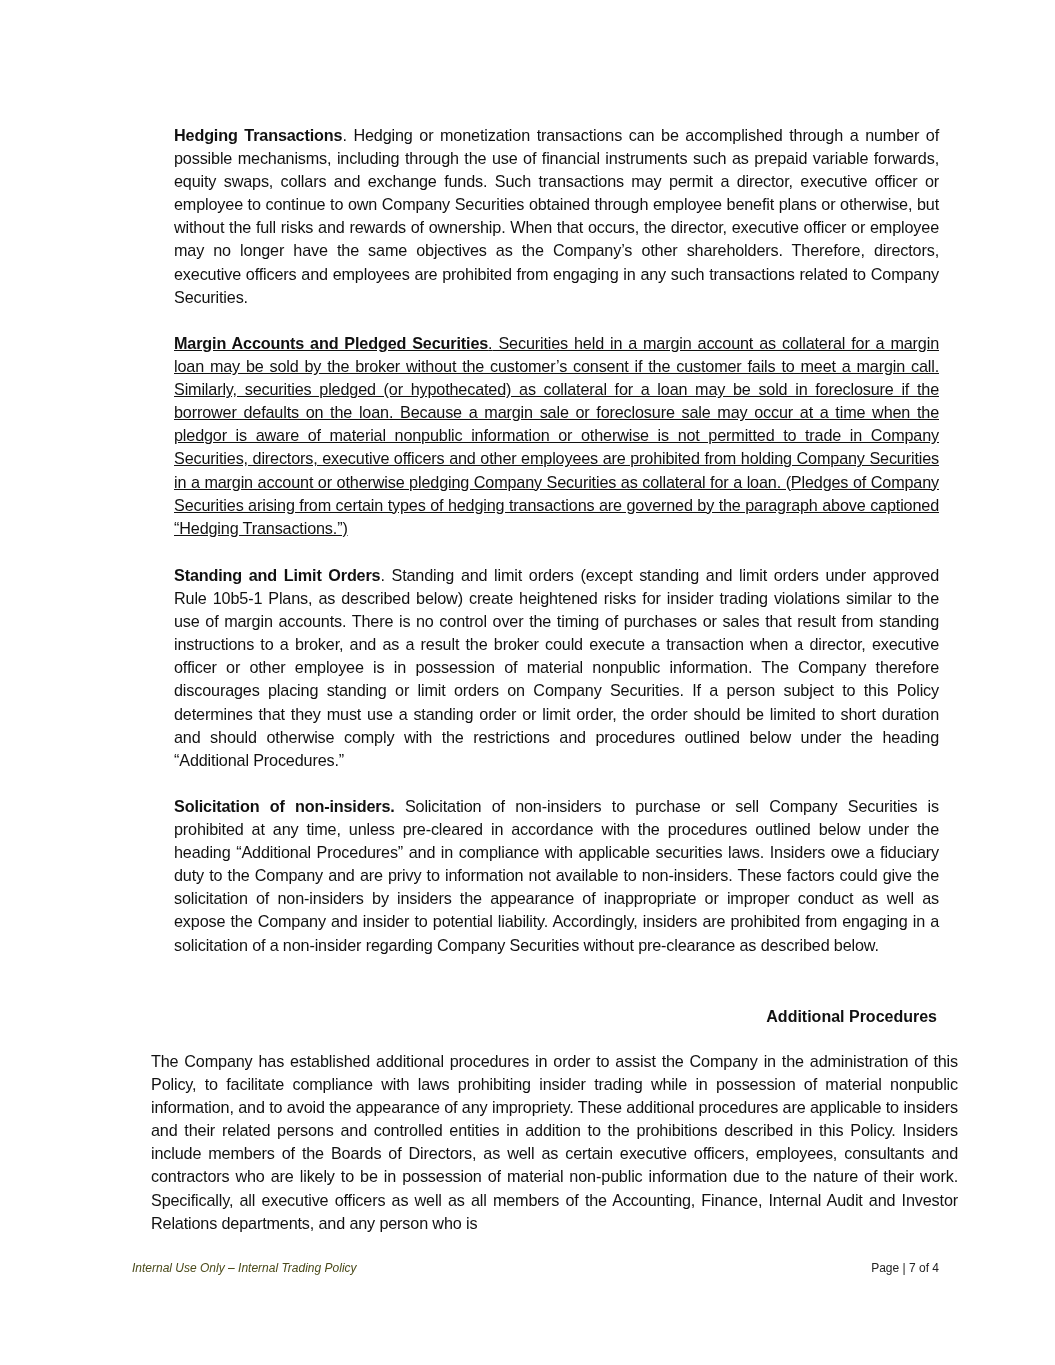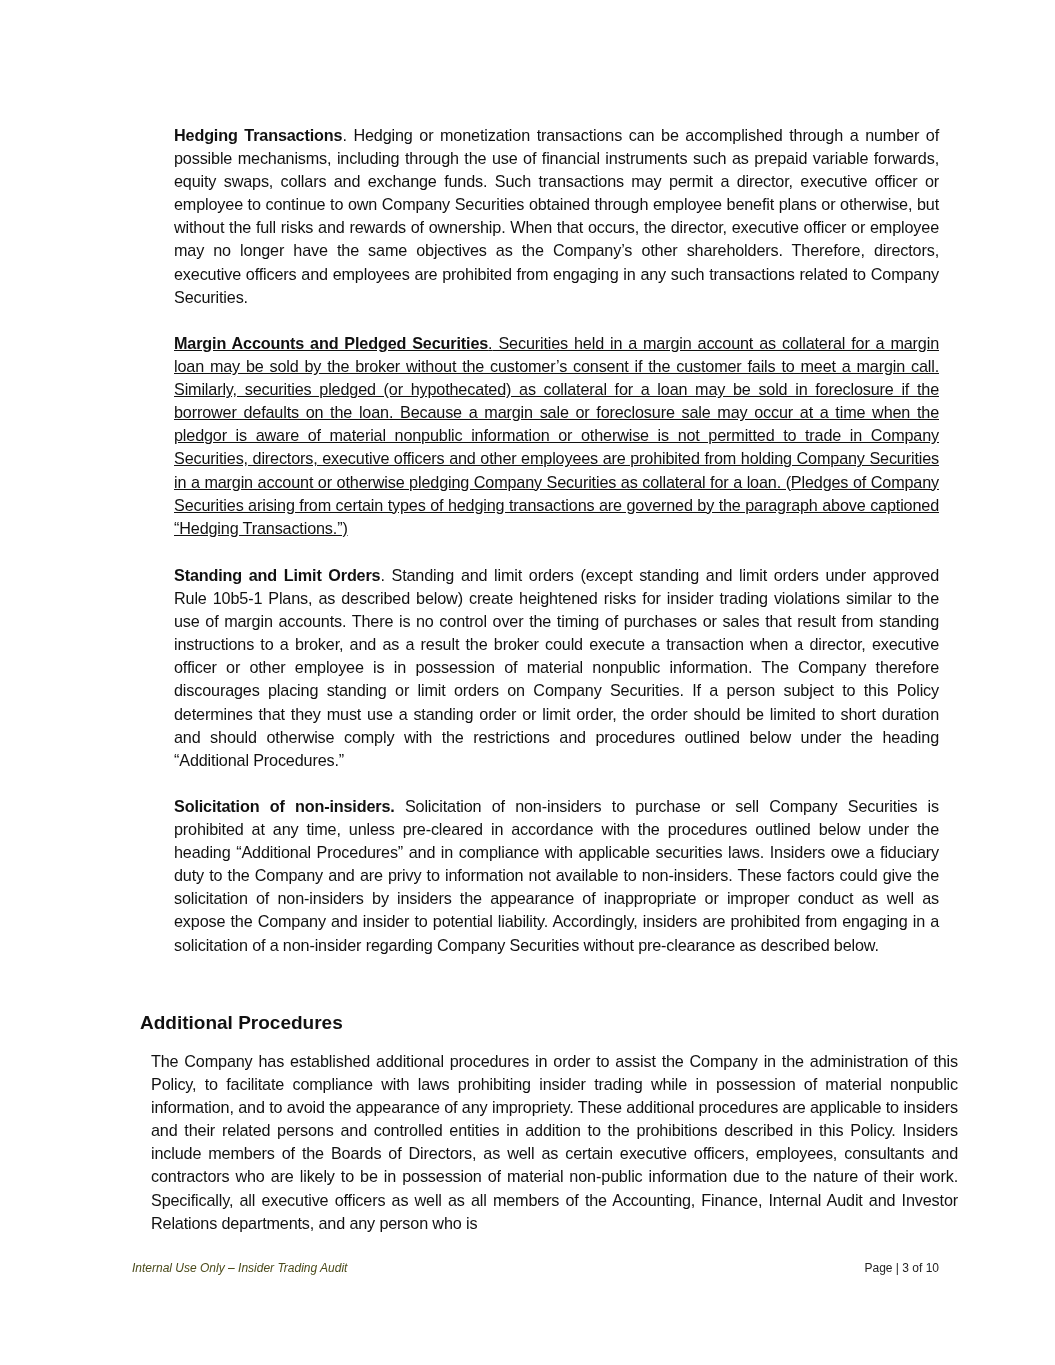--- a/index.html
+++ b/index.html
@@ -12,21 +12,21 @@
   .indented { position: absolute; left: 166px; width: 765px; }
   .full { position: absolute; left: 124px; width: 807px; }
   p {
     margin: 0;
     font-size: 16.2px;
     line-height: 23.1px;
     text-align: justify;
     letter-spacing: -0.15px;
   }
   .lead { font-weight: bold; }
-  .heading { font-weight: bold; font-size: 19px; line-height: 23px; margin: 8px; }
+  .heading { font-weight: bold; font-size: 16px; line-height: 23px; margin: 2px; text-align: right; }
   .footer {
     position: absolute; top: 1261px; left: 124px; width: 807px;
     font-size: 12px; display: flex; justify-content: space-between;
   }
   .footer-left { font-style: italic; color: #4a4a1a; }
   .footer-right { color: #222222; }
 </style>
 </head>
 <body>
 
@@ -50,17 +50,17 @@
 
   <div class="full" style="top:1003px;">
     <h2 class="heading">Additional Procedures</h2>
   </div>
 
   <div class="full" style="top:1050px;margin-left:19px;">
     <p>The Company has established additional procedures in order to assist the Company in the administration of this Policy, to facilitate compliance with laws prohibiting insider trading while in possession of material nonpublic information, and to avoid the appearance of any impropriety. These additional procedures are applicable to insiders and their related persons and controlled entities in addition to the prohibitions described in this Policy. Insiders include members of the Boards of Directors, as well as certain executive officers, employees, consultants and contractors who are likely to be in possession of material non-public information due to the nature of their work.  Specifically, all executive officers as well as all members of the Accounting, Finance, Internal Audit and Investor Relations departments, and any person who is</p>
   </div>
 
   <div class="footer">
-    <span class="footer-left">Internal Use Only – Insider Trading Audit</span>
-    <span class="footer-right">Page | 3 of 10</span>
+    <span class="footer-left">Internal Use Only – Internal Trading Policy</span>
+    <span class="footer-right">Page | 7 of 4</span>
   </div>
 
 </div>
 
 </body></html>

